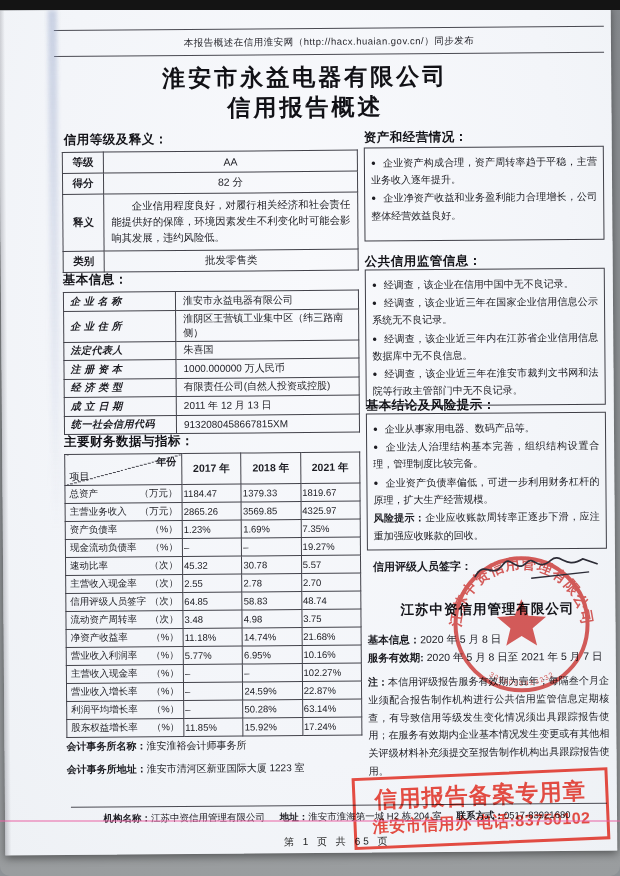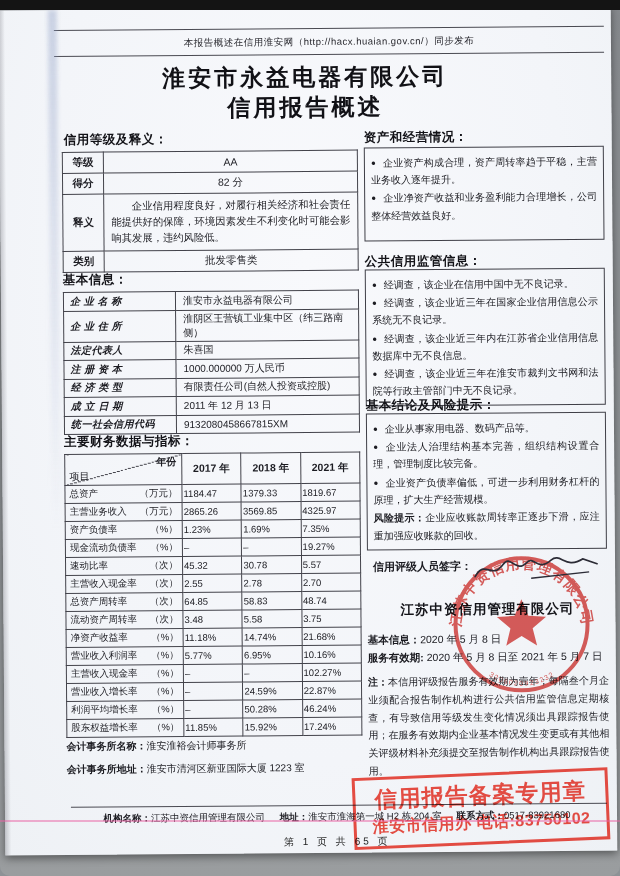--- a/index.html
+++ b/index.html
@@ -237,38 +237,38 @@
               </div>
             </td>
             <td>2.55</td>
             <td>2.78</td>
             <td>2.70</td>
           </tr>
 
           <tr>
             <td>
               <div class="flab">
-                <span>总资产周转率</span>
+                <span>信用评级人员签字</span>
                 <span class="unit">（次）</span>
               </div>
             </td>
             <td>64.85</td>
             <td>58.83</td>
             <td>48.74</td>
           </tr>
 
           <tr>
             <td>
               <div class="flab">
                 <span>流动资产周转率</span>
                 <span class="unit">（次）</span>
               </div>
             </td>
             <td>3.48</td>
-            <td>5.58</td>
+            <td>4.98</td>
             <td>3.75</td>
           </tr>
 
           <tr>
             <td>
               <div class="flab">
                 <span>净资产收益率</span>
                 <span class="unit">（%）</span>
               </div>
             </td>
@@ -315,21 +315,21 @@
 
           <tr>
             <td>
               <div class="flab">
                 <span>利润平均增长率</span>
                 <span class="unit">（%）</span>
               </div>
             </td>
             <td>–</td>
             <td>50.28%</td>
-            <td>46.24%</td>
+            <td>63.14%</td>
           </tr>
 
           <tr>
             <td>
               <div class="flab">
                 <span>股东权益增长率</span>
                 <span class="unit">（%）</span>
               </div>
             </td>
             <td>11.85%</td>

